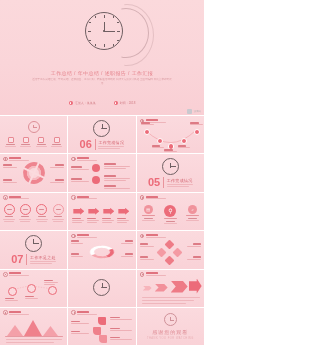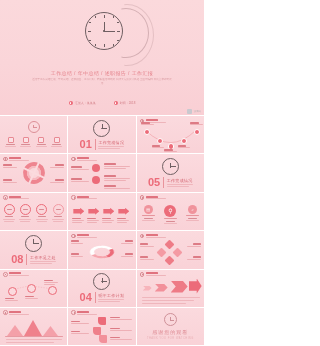--- a/index.html
+++ b/index.html
@@ -185,21 +185,21 @@
     <div class="cell">
       <div class="sect">
         <div class="sclock">
           <div class="clock" style="inset:0;width:17px;height:17px;border-color:#6f5f62;">
             <div class="hand" style="left:50%;top:3.6px;width:.7px;height:4.9px;margin-left:-.35px;"></div>
             <div class="hand" style="left:50%;top:50%;width:5.2px;height:.7px;margin-top:-.35px;"></div>
             <div class="pin" style="left:50%;top:50%;width:1px;height:1px;margin:-.5px 0 0 -.5px;"></div>
           </div>
         </div>
         <div class="sect-row">
-          <span class="sect-num">01</span>
+          <span class="sect-num">06</span>
           <span class="sect-div"></span>
           <span class="sect-txts">
             <span class="sect-title">工作完成情况</span>
             <span class="sect-lines">
               <span class="bar" style="width:26px;height:1.1px;"></span>
               <span class="bar" style="width:22px;height:1.1px;"></span>
             </span>
           </span>
         </div>
       </div>
@@ -443,21 +443,21 @@
     <div class="cell">
       <div class="sect">
         <div class="sclock">
           <div class="clock" style="inset:0;width:17px;height:17px;border-color:#6f5f62;">
             <div class="hand" style="left:50%;top:3.6px;width:.7px;height:4.9px;margin-left:-.35px;"></div>
             <div class="hand" style="left:50%;top:50%;width:5.2px;height:.7px;margin-top:-.35px;"></div>
             <div class="pin" style="left:50%;top:50%;width:1px;height:1px;margin:-.5px 0 0 -.5px;"></div>
           </div>
         </div>
         <div class="sect-row">
-          <span class="sect-num">08</span>
+          <span class="sect-num">07</span>
           <span class="sect-div"></span>
           <span class="sect-txts">
             <span class="sect-title">工作不足之处</span>
             <span class="sect-lines">
               <span class="bar" style="width:26px;height:1.1px;"></span>
               <span class="bar" style="width:22px;height:1.1px;"></span>
             </span>
           </span>
         </div>
       </div>
@@ -555,31 +555,20 @@
 
     <div class="cell">
       <div class="sect">
         <div class="sclock">
           <div class="clock" style="inset:0;width:17px;height:17px;border-color:#6f5f62;">
             <div class="hand" style="left:50%;top:3.6px;width:.7px;height:4.9px;margin-left:-.35px;"></div>
             <div class="hand" style="left:50%;top:50%;width:5.2px;height:.7px;margin-top:-.35px;"></div>
             <div class="pin" style="left:50%;top:50%;width:1px;height:1px;margin:-.5px 0 0 -.5px;"></div>
           </div>
         </div>
-        <div class="sect-row">
-          <span class="sect-num">04</span>
-          <span class="sect-div"></span>
-          <span class="sect-txts">
-            <span class="sect-title">明年工作计划</span>
-            <span class="sect-lines">
-              <span class="bar" style="width:26px;height:1.1px;"></span>
-              <span class="bar" style="width:22px;height:1.1px;"></span>
-            </span>
-          </span>
-        </div>
       </div>
     </div>
 
     <div class="cell">
       <div class="sl-head">
         <span class="hc"></span>
         <span class="ht">
             <b></b>
             <i></i>
           </span>

